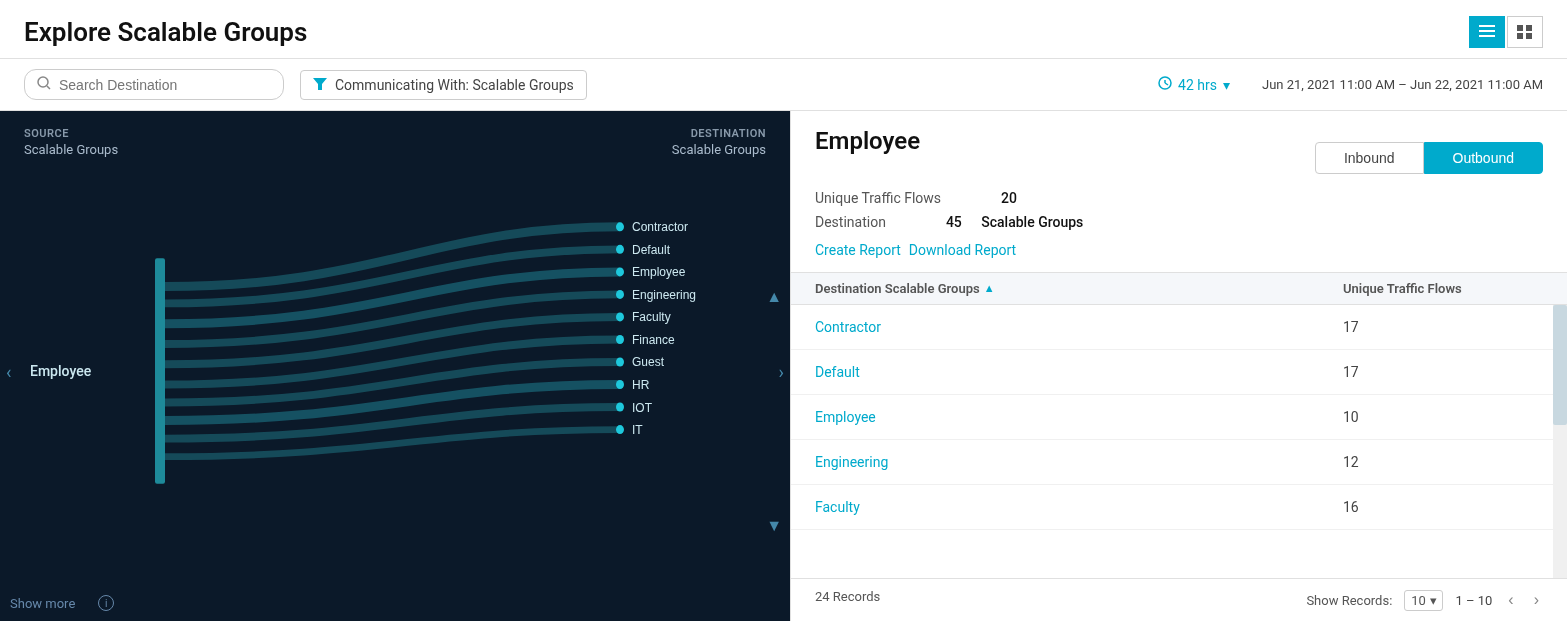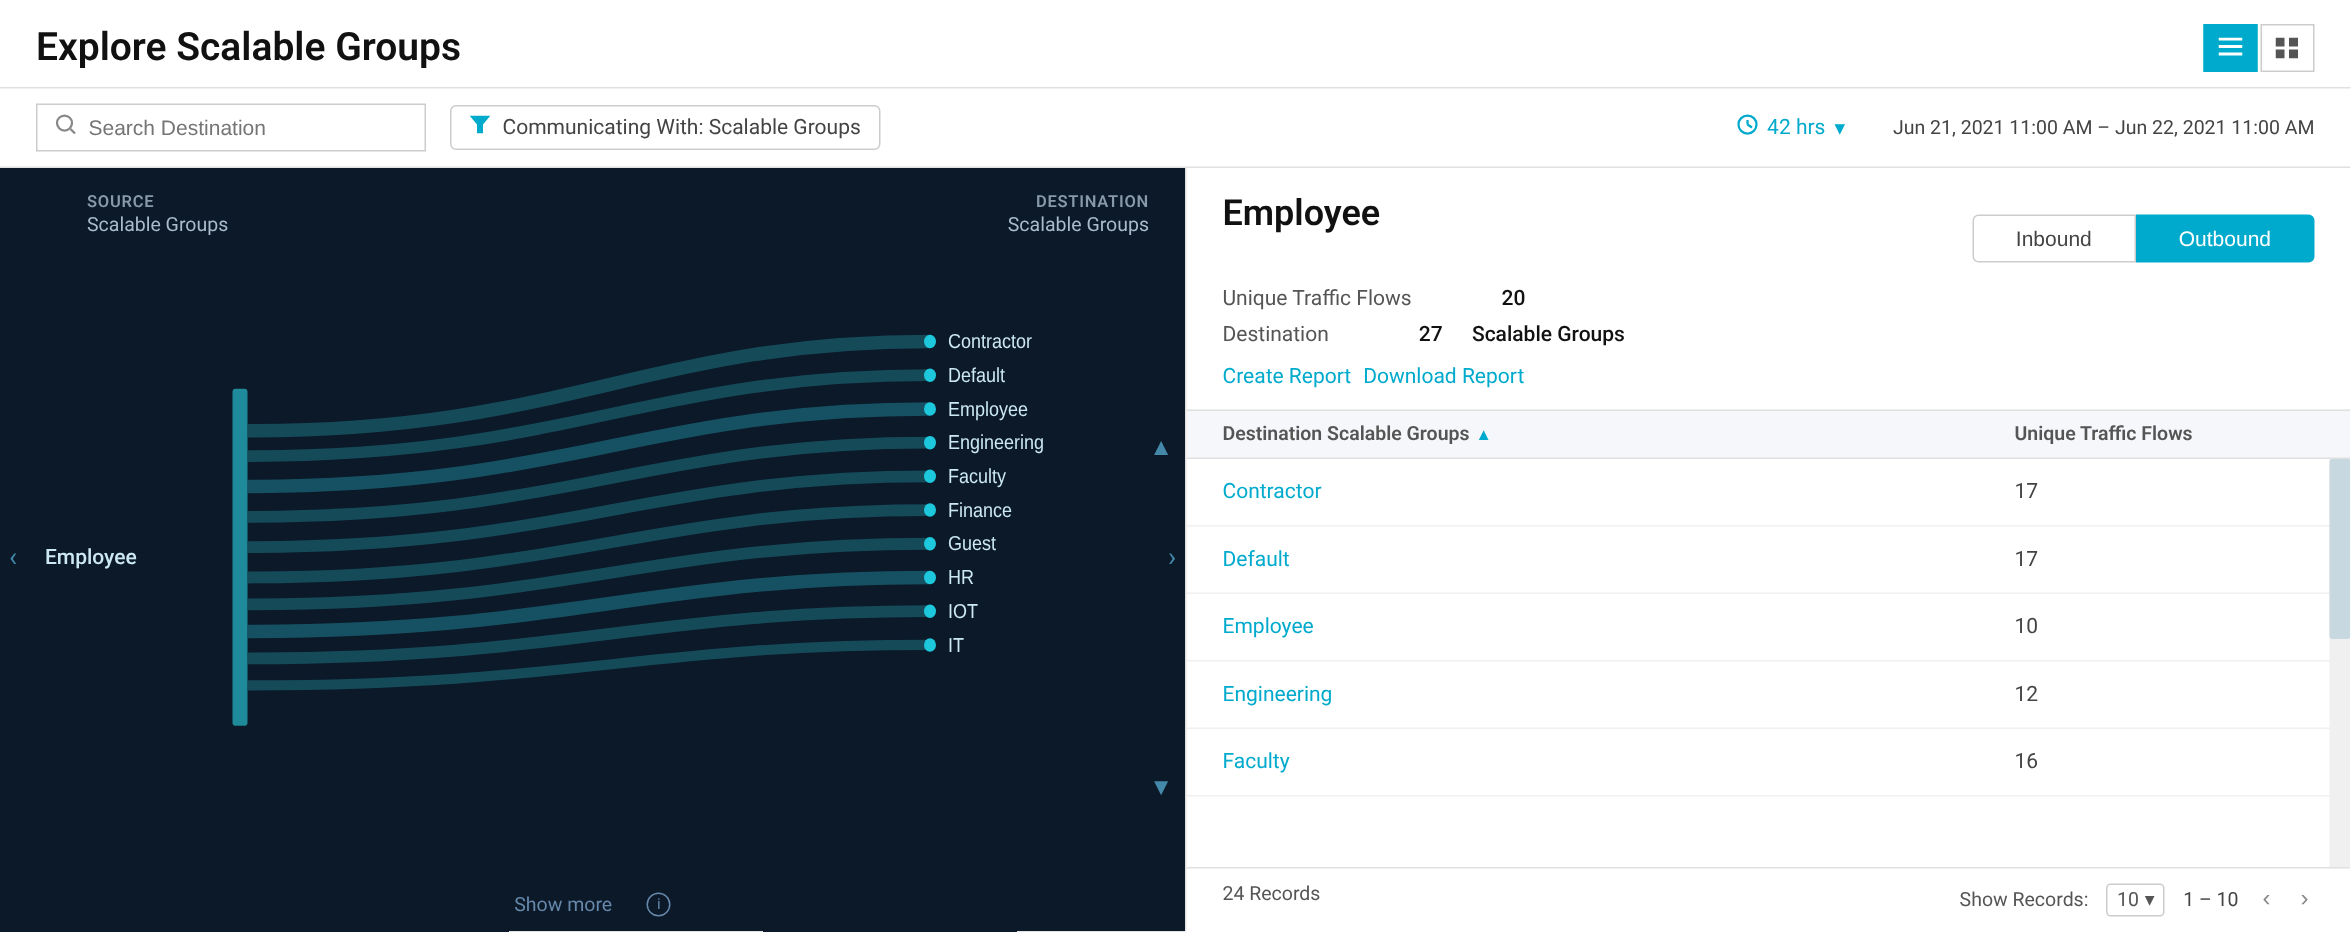--- a/index.html
+++ b/index.html
@@ -9,45 +9,45 @@
 
     
     .header { display: flex; align-items: center; justify-content: space-between; padding: 16px 24px 10px; border-bottom: 1px solid #e0e0e0; }
     .header-title { font-size: 26px; font-weight: 600; color: #111; }
     .view-toggle { display: flex; gap: 2px; }
     .view-btn { width: 36px; height: 32px; border: 1px solid #ccc; background: #fff; cursor: pointer; display: flex; align-items: center; justify-content: center; font-size: 16px; color: #555; }
     .view-btn.active { background: #00aacc; border-color: #00aacc; color: #fff; }
 
     
     .toolbar { display: flex; align-items: center; padding: 10px 24px; gap: 16px; border-bottom: 1px solid #e0e0e0; }
-    .search-box { display: flex; align-items: center; gap: 8px; border: 1px solid #ccc; border-radius: 0; padding: 6px 12px; width: 260px; background: #fff; }
+    .search-box { display: flex; align-items: center; gap: 8px; border: 1px solid #ccc; border-radius: 12px; padding: 6px 12px; width: 260px; background: #fff; }
     .search-box input { border: none; outline: none; font-size: 14px; color: #555; width: 100%; background: transparent; }
     .filter-box { display: flex; align-items: center; gap: 8px; border: 1px solid #ccc; border-radius: 4px; padding: 6px 12px; background: #fff; color: #444; cursor: pointer; }
     .spacer { flex: 1; }
     .time-selector { display: flex; align-items: center; gap: 6px; color: #00aacc; font-size: 14px; cursor: pointer; margin-right: 16px; }
     .date-range { font-size: 13px; color: #444; }
 
     
     .main-content { display: flex; flex: 1; overflow: hidden; }
 
     
     .viz-panel { width: 790px; background: #0b1929; position: relative; display: flex; flex-direction: column; overflow: hidden; }
-    .viz-labels { display: flex; justify-content: space-between; padding: 16px 24px 0; margin-left: 34px; }
+    .viz-labels { display: flex; justify-content: space-between; padding: 16px 24px 0; }
     .viz-label-group { display: flex; flex-direction: column; }
     .viz-label-title { font-size: 11px; color: #8899aa; font-weight: 600; letter-spacing: 0.5px; text-transform: uppercase; }
     .viz-label-value { font-size: 13px; color: #aabbcc; margin-top: 2px; }
 
     .viz-area { flex: 1; position: relative; display: flex; align-items: center; }
     .source-node { position: absolute; left: 30px; top: 50%; transform: translateY(-50%); }
     .source-label { color: #cce8f0; font-size: 14px; font-weight: 500; }
 
     
     .flow-svg { position: absolute; left: 0; top: 0; width: 100%; height: 100%; }
 
-    .viz-footer { display: flex; align-items: center; justify-content: center; gap: 23px; padding: 10px; color: #6688aa; font-size: 13px; cursor: pointer; }
+    .viz-footer { display: flex; align-items: center; justify-content: flex-start; gap: 23px; padding: 10px; color: #6688aa; font-size: 13px; cursor: pointer; }
     .nav-arrow { position: absolute; top: 50%; transform: translateY(-50%); color: #4488aa; font-size: 18px; cursor: pointer; }
     .nav-arrow.left { left: 6px; }
     .nav-arrow.right { right: 6px; }
     .scroll-up { position: absolute; top: 130px; right: 8px; color: #4488aa; font-size: 16px; cursor: pointer; }
     .scroll-down { position: absolute; bottom: 50px; right: 8px; color: #4488aa; font-size: 16px; cursor: pointer; }
 
     
     .data-panel { flex: 1; display: flex; flex-direction: column; border-left: 1px solid #e0e0e0; overflow: hidden; }
     .data-header { padding: 16px 24px 0; }
     .entity-title { font-size: 24px; font-weight: 600; color: #111; margin-bottom: 12px; }
@@ -225,21 +225,21 @@
       </div>
 
       <div class="stats-row">
         <div class="stat-item">
           <span class="stat-label">Unique Traffic Flows</span>
           <span class="stat-value">20</span>
         </div>
         <div class="stat-item">
           <span class="stat-label">Destination</span>
           <span class="stat-value">
-            <span>27</span>&nbsp;<span>Scalable Groups</span>
+            <span>45</span>&nbsp;<span>Scalable Groups</span>
           </span>
         </div>
       </div>
 
       <div class="report-actions">
         <a class="report-link">Create Report</a>
         <a class="report-link">Download Report</a>
       </div>
 
       <div class="table-header">

